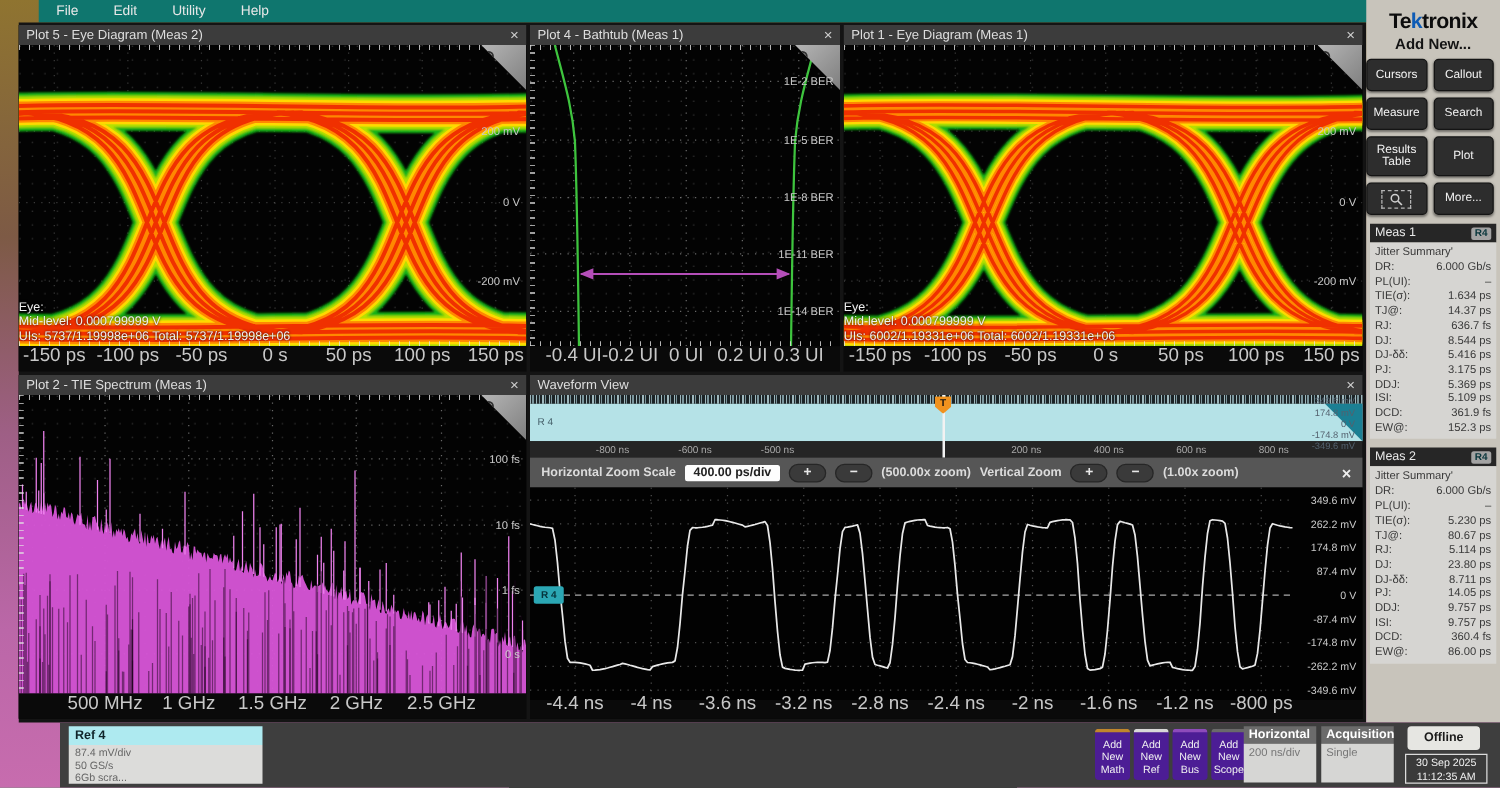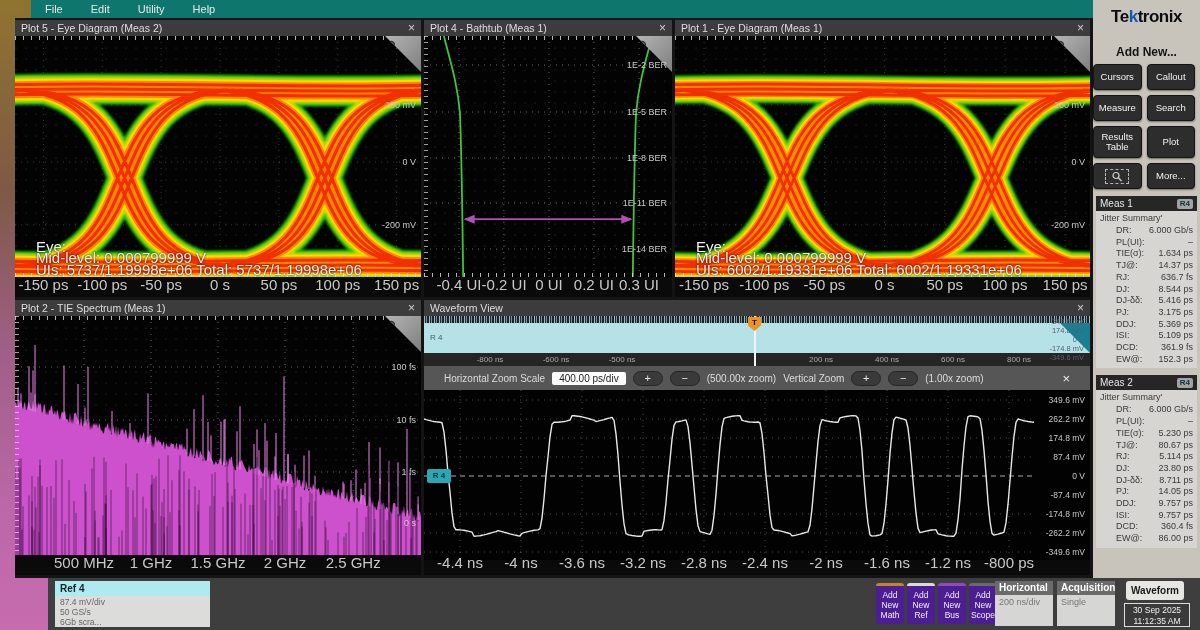--- a/index.html
+++ b/index.html
@@ -23,64 +23,64 @@
   .ylay span{position:absolute;right:5px;transform:translateY(-50%);font-size:9px;color:#c8c8c8;white-space:nowrap;}
   .tickrow{position:absolute;left:0;right:0;height:4px;
            background:repeating-linear-gradient(90deg,rgba(225,225,225,.8) 0 1px,transparent 1px 8px);}
   .tickrow.top{top:0;} .tickrow.bot{bottom:0;}
   .tickcol{position:absolute;top:0;bottom:0;left:0;width:4px;
            background:repeating-linear-gradient(180deg,rgba(225,225,225,.7) 0 1px,transparent 1px 6px);}
   .mag{position:absolute;top:0;right:0;width:36px;height:36px;
        background:linear-gradient(135deg,#b5b5b5,#7e7e7e);
        clip-path:polygon(0 0,100% 0,100% 100%);}
   .mag svg{position:absolute;right:3px;top:3px;}
-  .eyeoverlay{position:absolute;left:21px;bottom:2px;font-size:15px;line-height:11.5px;color:#f0f0f0;text-shadow:0 0 2px #000;}
+  .eyeoverlay{position:absolute;left:0;bottom:2px;font-size:10px;line-height:11.5px;color:#f0f0f0;text-shadow:0 0 2px #000;}
   
   .ovtex{position:absolute;top:16px;left:0;right:0;height:7px;
          background:repeating-linear-gradient(90deg,#9fb8bd 0 1px,#20282b 1px 2px,#7a949b 2px 3px,#1b2326 3px 5px);}
   .ovband{position:absolute;top:23px;left:0;right:0;height:30px;background:#b5e2e7;}
   .ovsrc{position:absolute;left:6px;top:33px;font-size:8px;color:#46606a;}
   .ovtri{position:absolute;right:0;top:23px;width:0;height:0;border-top:30px solid #1b7f93;border-left:30px solid transparent;}
   .ovaxis{position:absolute;top:53px;left:0;right:0;height:13px;background:#252525;}
   .ovaxis span{position:absolute;top:2px;transform:translateX(-50%);font-size:8px;color:#aaa;white-space:nowrap;}
   .ovylay{position:absolute;inset:0;pointer-events:none;z-index:5;}
   .ovylay span{position:absolute;right:6px;font-size:7.5px;color:#53616e;transform:translateY(-50%);white-space:nowrap;}
   .trigline{position:absolute;left:330px;top:16px;width:1.5px;height:50px;background:#f2f2f2;z-index:4;}
   .trigflag{position:absolute;left:324px;top:17px;width:13px;height:14px;background:#f0921e;z-index:6;
             clip-path:polygon(0 0,100% 0,100% 60%,50% 100%,0 60%);
             font-size:8px;font-weight:bold;color:#111;text-align:center;line-height:11px;}
   .zoombar{position:absolute;top:66px;left:0;right:0;height:24px;background:#565656;display:flex;align-items:center;
-           gap:7px;padding:0 20px;box-sizing:border-box;font-size:10px;color:#dcdcdc;}
+           gap:7px;padding:0 9px;box-sizing:border-box;font-size:10px;color:#dcdcdc;font-weight:bold;}
   .zinput{background:#fdfdfd;color:#222;border-radius:2px;padding:1px 7px;font-size:10px;}
   .zbtn{background:#3a3a3a;border:1px solid #262626;border-radius:8px;width:30px;height:15px;line-height:13px;
         text-align:center;color:#e8e8e8;font-size:11px;box-sizing:border-box;}
   .zclose{margin-left:auto;font-size:13px;color:#eee;}
   .wmain{position:absolute;top:90px;left:0;right:0;height:170px;background:#020202;}
   .wmain .ylay span{font-size:8.5px;}
   .wbadge{position:absolute;left:3px;top:79px;width:24px;height:14px;background:#2ba7b4;border-radius:2px;
           font-size:8px;font-weight:bold;color:#06343c;text-align:center;line-height:14px;}
   
   .sidebar{position:absolute;left:1093px;top:0;width:107px;height:578px;background:#c8c4bb;box-sizing:border-box;}
   .brand{text-align:center;font-size:17px;font-weight:800;color:#0d0d0d;letter-spacing:-0.5px;margin-top:7px;}
   .brand .kb{color:#0d5bb5;}
-  .addnew{font-size:12px;font-weight:bold;color:#141414;text-align:center;margin-top:18px;}
+  .addnew{font-size:12px;font-weight:bold;color:#141414;text-align:center;margin-top:1px;}
   .btngrid{margin:5px 5px 0 0;display:grid;grid-template-columns:1fr 1fr;gap:5px;}
   .sbtn{background:#2d2d2d;border:1px solid #141414;border-radius:4px;color:#f2f2f2;font-size:9.5px;
         min-height:20px;display:flex;align-items:center;justify-content:center;text-align:center;
         padding:2px 1px;box-shadow:0 1px 2px rgba(0,0,0,.45);line-height:10.5px;}
   .sbtn.tall{min-height:26px;}
   .zoomsel{width:22px;height:13px;border:1px dashed #b5b5b5;display:flex;align-items:center;justify-content:center;}
   .measpanel{margin:7px 3px 0 3px;}
   .meashead{background:#262626;height:15px;display:flex;justify-content:space-between;align-items:center;
             padding:0 4px;font-size:10px;color:#e8e8e8;}
   .measbadge{background:#a3a3a3;color:#07353b;font-size:8px;font-weight:bold;border-radius:2px;padding:0 3px;
              height:10px;line-height:10px;}
   .measbody{background:#d6d5d2;padding:2px 4px 3px 4px;font-size:9px;color:#3a3a3a;}
   .msum{margin-bottom:1px;line-height:11px;}
-  .mrow{display:flex;justify-content:space-between;line-height:11.7px;margin-left:16px;}
+  .mrow{display:flex;justify-content:space-between;line-height:11.7px;}
   
   .bottombar{position:absolute;left:48px;top:578px;width:1152px;height:52px;background:#3e3e3e;}
   .refcard{position:absolute;left:7px;top:3px;width:155px;height:46px;}
   .refhead{height:15px;background:#aeeaf0;color:#10242a;font-size:10px;font-weight:bold;padding:0 5px;line-height:15px;}
   .refbody{background:#dcdcda;height:31px;padding:1px 0 0 5px;box-sizing:border-box;}
   .refline{font-size:8.5px;color:#666;line-height:10.2px;}
   .addbtns{position:absolute;left:828px;top:5px;display:flex;gap:3px;}
   .abtn{width:28px;height:41px;background:#4c1d95;border-radius:3px;color:#f2f2f2;font-size:8.5px;text-align:center;
         line-height:10px;padding-top:4px;box-sizing:border-box;border-top:3px solid #666;}
   .hpanel{position:absolute;top:3px;width:58px;}
@@ -826,19 +826,19 @@
         </div>
       </div>
     <div class="hpanel" style="left:947px;">
       <div class="hptitle">Horizontal</div>
       <div class="hpbody">200 ns/div</div>
     </div>
     <div class="hpanel" style="left:1009px;">
       <div class="hptitle">Acquisition</div>
       <div class="hpbody">Single</div>
     </div>
-    <div class="offline">Waveform</div>
+    <div class="offline">Offline</div>
     <div class="datebox">
       <div>30 Sep 2025</div>
       <div>11:12:35 AM</div>
     </div>
   </div>
 </div>
 
 </body></html>

